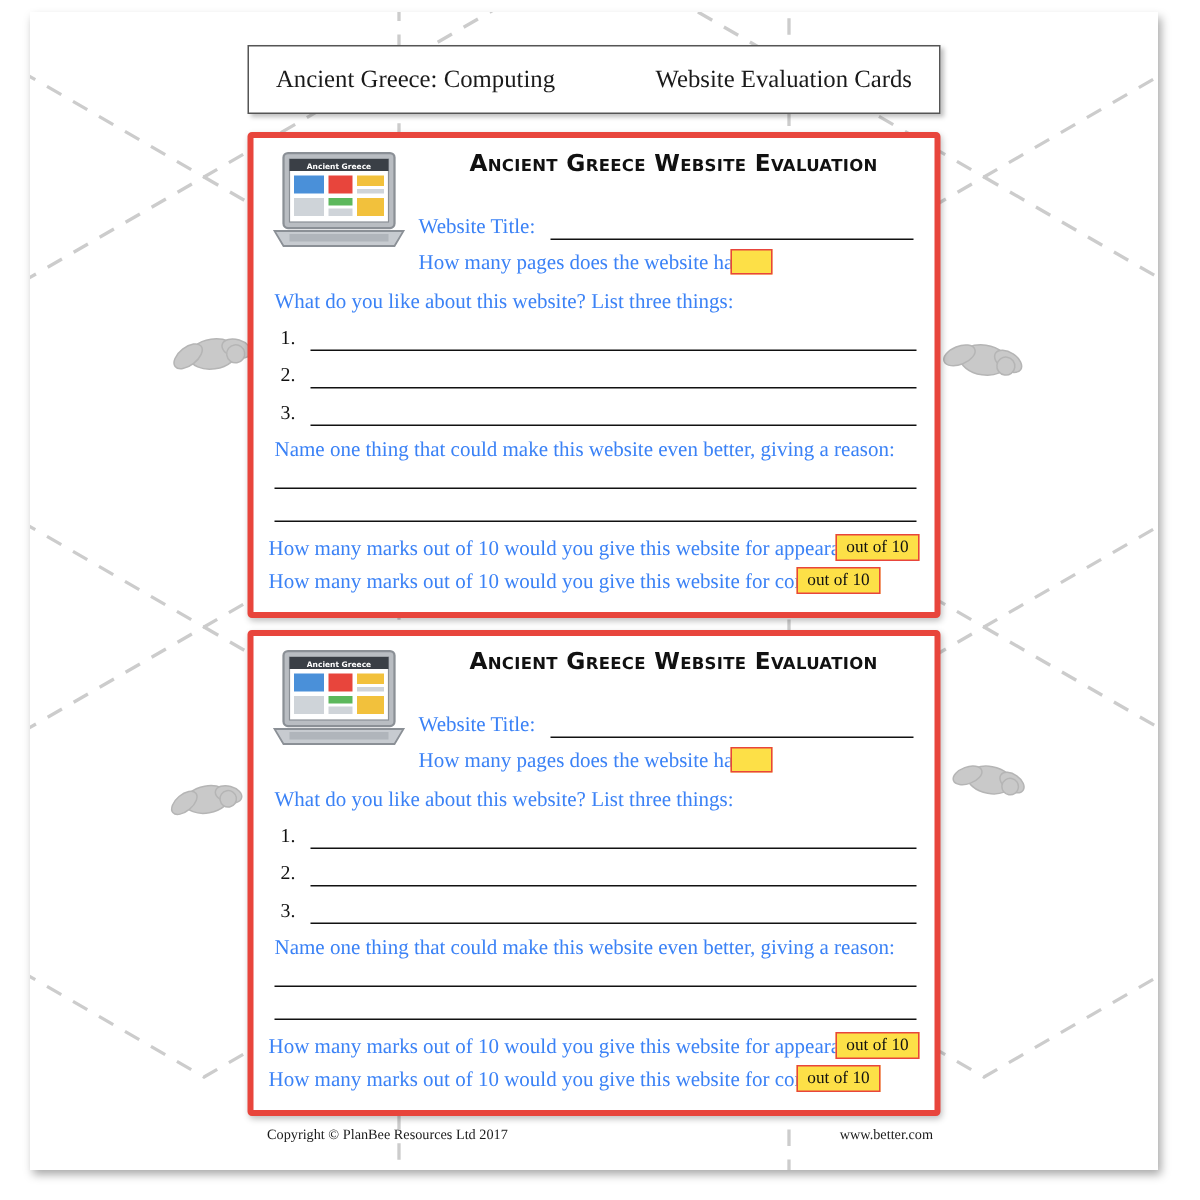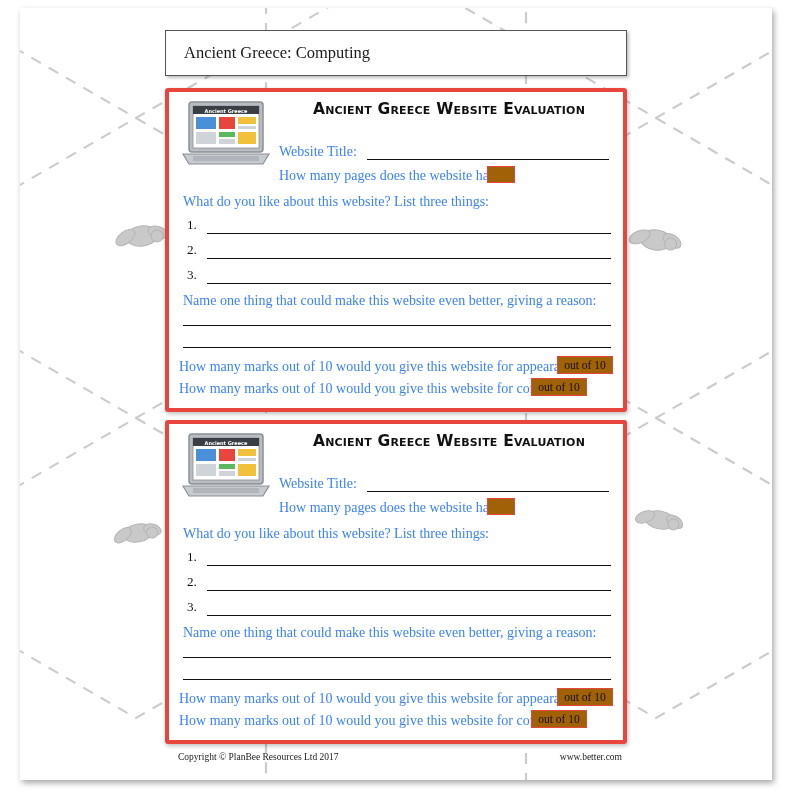--- a/index.html
+++ b/index.html
@@ -113,21 +113,21 @@
     white-space: nowrap;
   }
   .line {
     position: absolute;
     border-bottom: 1.1px solid #111;
     height: 0;
   }
   .redbox {
     position: absolute;
     border: 1.4px solid #e8453c;
-    background: #a16207;
+    background: #fde047;
     box-sizing: border-box;
   }
   .redbox.labeled {
     font-size: 11.5px;
     color: #111;
     display: flex;
     align-items: center;
     justify-content: center;
     font-family: "Liberation Serif", serif;
   }
@@ -198,20 +198,21 @@
           <ellipse cx="13" cy="-7" rx="9" ry="5.5" transform="rotate(25)"></ellipse>
           <circle cx="14" cy="2" r="5.5"></circle>
         </g>
       </g>
     </svg>
   </div>
 
   <div class="header-box">
     <div class="header-inner">
       <div class="header-left">Ancient Greece: Computing</div>
+      <div class="header-right">Website Evaluation Cards</div>
     </div>
   </div>
 
   <div class="card" id="card1">
 
     <div class="card-title">Ancient Greece Website Evaluation</div>
 
     <svg class="laptop" viewBox="0 0 90 68" xmlns="http://www.w3.org/2000/svg">
       <rect x="8" y="2" width="74" height="50" rx="3" fill="#b9bdc2" stroke="#8b9096" stroke-width="1.5"></rect>
       <rect x="12" y="6" width="66" height="42" fill="#ffffff" stroke="#8b9096" stroke-width="0.8"></rect>

